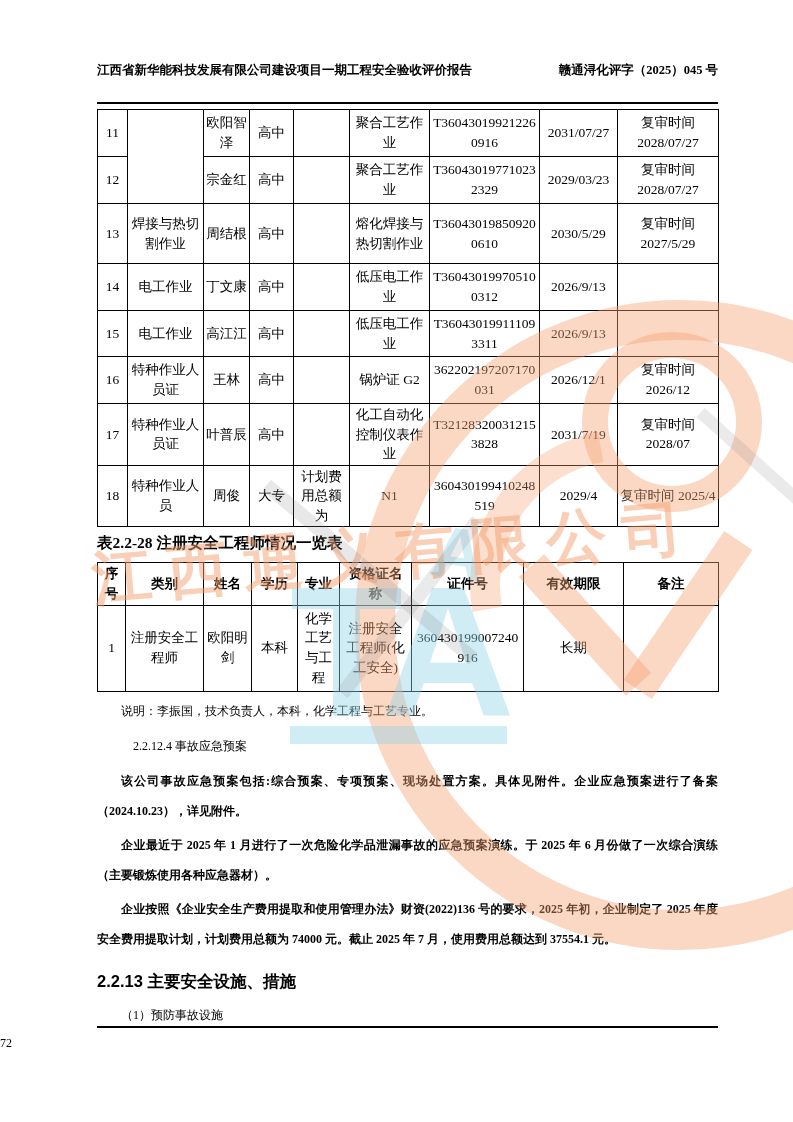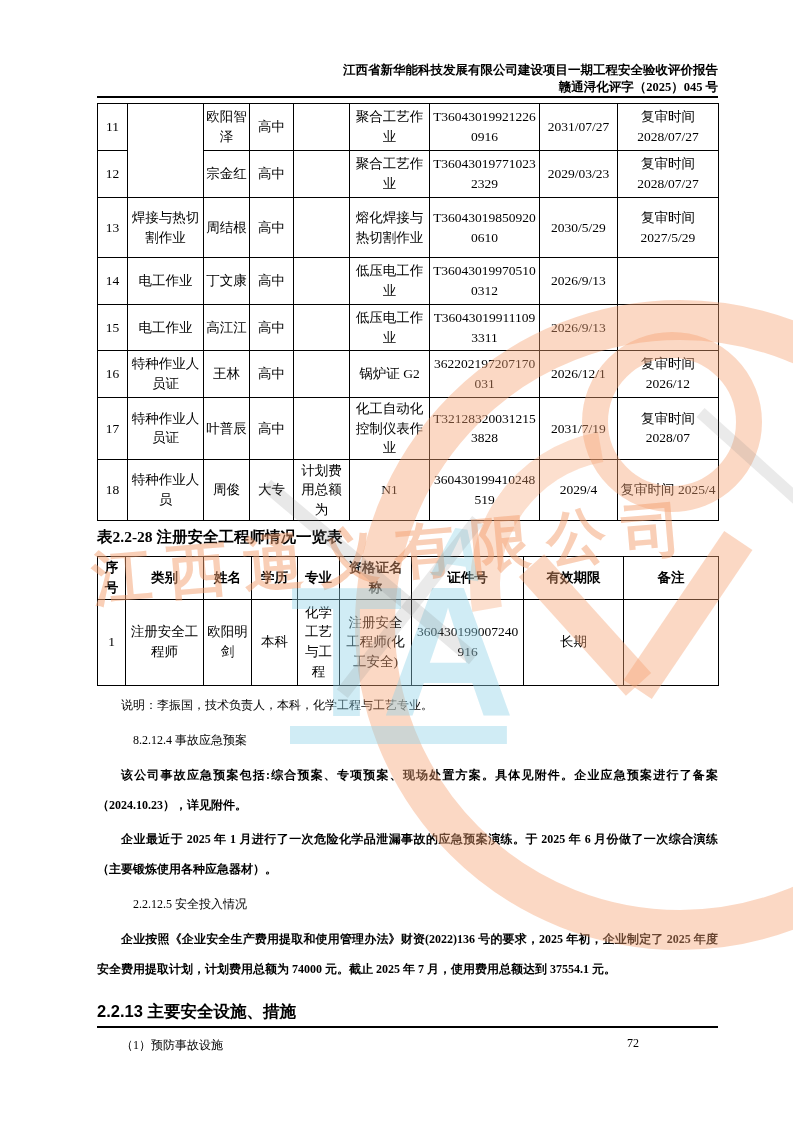--- a/index.html
+++ b/index.html
@@ -4,22 +4,22 @@
 <style>
   html,body{margin:0;padding:0;background:#888;}
   .page{
     position:relative;width:793px;height:1122px;margin:0 auto;
     background:#fff;overflow:hidden;
     font-family:"Liberation Serif","DejaVu Serif",serif;color:#000;
   }
   .content{position:absolute;left:97px;top:62px;width:621px;z-index:1;}
   
   .hdr{display:flex;justify-content:space-between;align-items:flex-end;
-       font-size:12.5px;font-weight:bold;padding-bottom:0;
-       border-bottom:2px solid #000;white-space:nowrap;flex-direction:column;}
+       font-size:12.5px;font-weight:bold;padding-bottom:23px;
+       border-bottom:2px solid #000;white-space:nowrap;}
   
   table{border-collapse:collapse;table-layout:fixed;width:621px;margin-top:5px;}
   td,th{border:1.5px solid #000;text-align:center;vertical-align:middle;
         padding:1px 2px;font-size:13.5px;line-height:1.45;font-weight:normal;
         overflow:hidden;}
   th{font-weight:bold;}
   .num{word-break:break-all;}
   .h47{height:47px}.h46{height:46px}.h60{height:60px}.h52{height:52px}
   .t2hdr{height:42px}.t2row{height:86px}
   .tbl-title{font-size:15.5px;font-weight:bold;text-align:left;
@@ -27,21 +27,21 @@
   
   .bodytext{font-size:12px;line-height:30px;text-align:justify;margin-top:4px;}
   .note-line{text-indent:2em;}
   .sec{ text-indent:3em;line-height:32px;}
   .para{text-indent:2em;font-weight:bold;}
   .h213{font-weight:bold;font-size:16.5px;line-height:30px;margin:12px 0 4px 0;
         font-family:Liberation Sans, sans-serif;}
   .item{text-indent:2em;line-height:30px;}
   
   .foot-line{position:absolute;left:97px;top:1026px;width:621px;height:2px;background:#000;}
-  .page-num{position:absolute;left:0;top:1036px;width:639px;text-align:right;
+  .page-num{position:absolute;left:0;top:1036px;width:639px;text-align:left;
             font-size:12px;}
   
   .wm{position:absolute;inset:0;z-index:3;pointer-events:none;}
   .wm *{position:absolute;pointer-events:none;}
   .wm-ring{left:355px;top:300px;width:570px;height:570px;border-radius:50%;
            border:40px solid rgba(245,162,115,.42);}
   .wm-loop{left:582px;top:332px;width:128px;height:128px;border-radius:50%;
            border:26px solid rgba(245,162,115,.42);}
   .wm-v1{left:505px;top:608px;width:160px;height:34px;background:rgba(245,162,115,.42);
          transform:rotate(48deg);}
@@ -215,24 +215,23 @@
         <td>化学工艺与工程</td>
         <td>注册安全工程师(化工安全)</td>
         <td class="num">360430199007240916</td>
         <td>长期</td>
         <td></td>
       </tr>
     </tbody>
       </table>
 
     <div class="bodytext note-line">说明：李振国，技术负责人，本科，化学工程与工艺专业。</div>
-    <div class="bodytext sec">8.2.12.4 事故应急预案</div>
+    <div class="bodytext sec">2.2.12.4 事故应急预案</div>
     <div class="bodytext para">该公司事故应急预案包括:综合预案、专项预案、现场处置方案。具体见附件。企业应急预案进行了备案（2024.10.23），详见附件。</div>
     <div class="bodytext para">企业最近于 2025 年 1 月进行了一次危险化学品泄漏事故的应急预案演练。于 2025 年 6 月份做了一次综合演练（主要锻炼使用各种应急器材）。</div>
-    <div class="bodytext sec">2.2.12.5 安全投入情况</div>
     <div class="bodytext para">企业按照《企业安全生产费用提取和使用管理办法》财资(2022)136 号的要求，2025 年初，企业制定了 2025 年度安全费用提取计划，计划费用总额为 74000 元。截止 2025 年 7 月，使用费用总额达到 37554.1 元。</div>
     <div class="h213">2.2.13 主要安全设施、措施</div>
     <div class="bodytext item">（1）预防事故设施</div>
 
   </div>
 
   <div class="foot-line"></div>
   <div class="page-num">72</div>
 
   <div class="wm">

